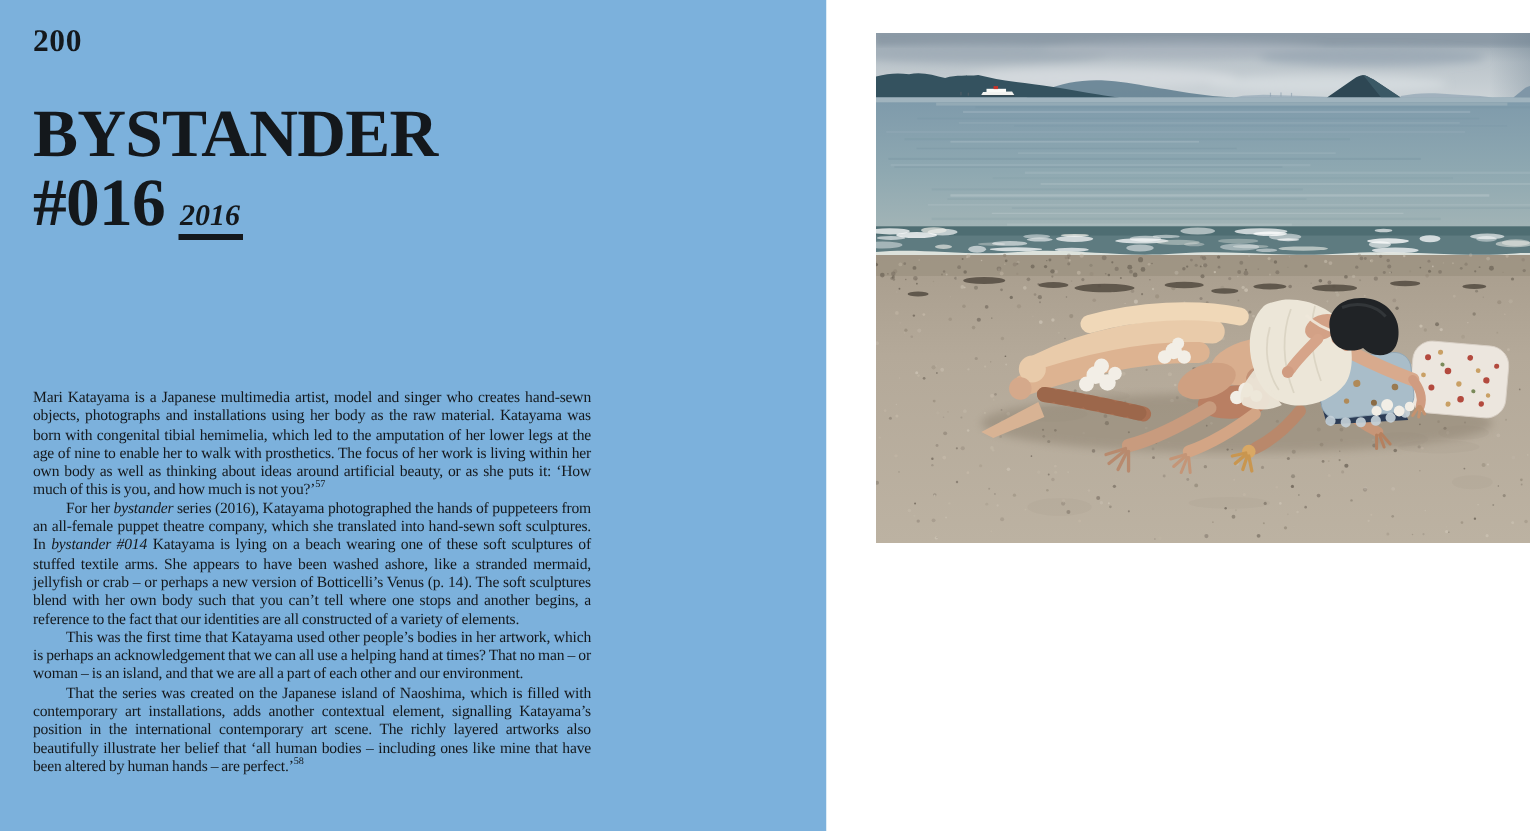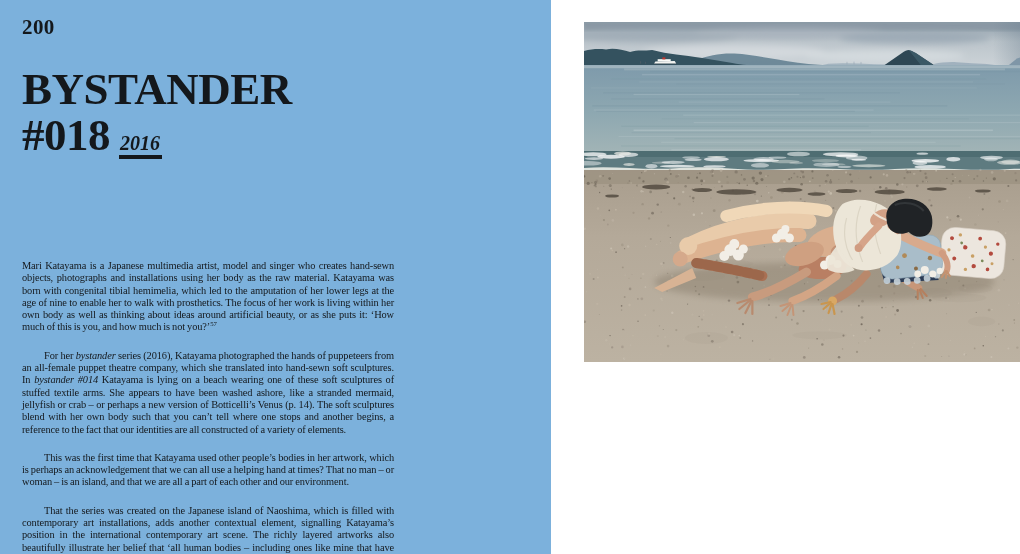--- a/index.html
+++ b/index.html
@@ -15,38 +15,38 @@
   .artist-name { font-size:14.5px; }
   .artist-details { font-size:11.5px; margin-top:1px; }
 
   .title-block { position:absolute; left:22px; top:66px; font-weight:700; font-size:45px; line-height:46px; letter-spacing:-0.5px; }
   .title-line2 { white-space:nowrap; }
   .title-year { display:inline-block; font-size:20px; font-style:italic; font-weight:700; letter-spacing:0;
                 line-height:1; margin-left:9px; padding:0 2px 2px 1px; border-bottom:4px solid #0369a1; }
 
   .body-text { position:absolute; left:22px; top:260px; width:372px; font-size:10.4px; line-height:12.3px;
                text-align:justify; letter-spacing:-0.12px; word-spacing:-0.4px; }
-  .body-text p.indent { text-indent:22px;margin-top:16px; }
+  .body-text p.indent { text-indent:22px; }
   .body-text sup { font-size:6.8px; line-height:0; vertical-align:super; letter-spacing:0; }
   .body-text i { font-style:italic; }
 
   .artwork-photo { position:absolute; left:33px; top:22px; width:455px; height:340px; display:block; }
 </style>
 </head>
 <body>
 
 <div class="spread">
 
   <div class="page-left" style="background: rgb(124, 177, 220); color: rgb(20, 24, 28);">
     <div class="page-number">200</div>
 
 
     <div class="title-block">
       <div class="title-line1">BYSTANDER</div>
-      <div class="title-line2"><span>#018</span><span class="title-year" style="border-bottom-color: rgb(20, 24, 28);">2016</span></div>
+      <div class="title-line2"><span>#016</span><span class="title-year" style="border-bottom-color: rgb(20, 24, 28);">2016</span></div>
     </div>
 
     <div class="body-text">
       <p><span>Mari Katayama is a Japanese multimedia artist, model and singer who creates hand-sewn objects, photographs and installations using her body as the raw material. Katayama was born with congenital tibial hemimelia, which led to the amputation of her lower legs at the age of nine to enable her to walk with prosthetics. The focus of her work is living within her own body as well as thinking about ideas around artificial beauty, or as she puts it: ‘How much of this is you, and how much is not you?’</span><sup>57</sup></p>
       <p class="indent"><span>For her </span><i>bystander</i><span> series (2016), Katayama photographed the hands of puppeteers from an all-female puppet theatre company, which she translated into hand-sewn soft sculptures. In </span><i>bystander #014</i><span> Katayama is lying on a beach wearing one of these soft sculptures of stuffed textile arms. She appears to have been washed ashore, like a stranded mermaid, jellyfish or crab – or perhaps a new version of Botticelli’s Venus (p. 14). The soft sculptures blend with her own body such that you can’t tell where one stops and another begins, a reference to the fact that our identities are all constructed of a variety of elements.</span></p>
       <p class="indent"><span>This was the first time that Katayama used other people’s bodies in her artwork, which is perhaps an acknowledgement that we can all use a helping hand at times? That no man – or woman – is an island, and that we are all a part of each other and our environment.</span></p>
       <p class="indent"><span>That the series was created on the Japanese island of Naoshima, which is filled with contemporary art installations, adds another contextual element, signalling Katayama’s position in the international contemporary art scene. The richly layered artworks also beautifully illustrate her belief that ‘all human bodies – including ones like mine that have been altered by human hands – are perfect.’</span><sup>58</sup></p>
     </div>
   </div>
 

